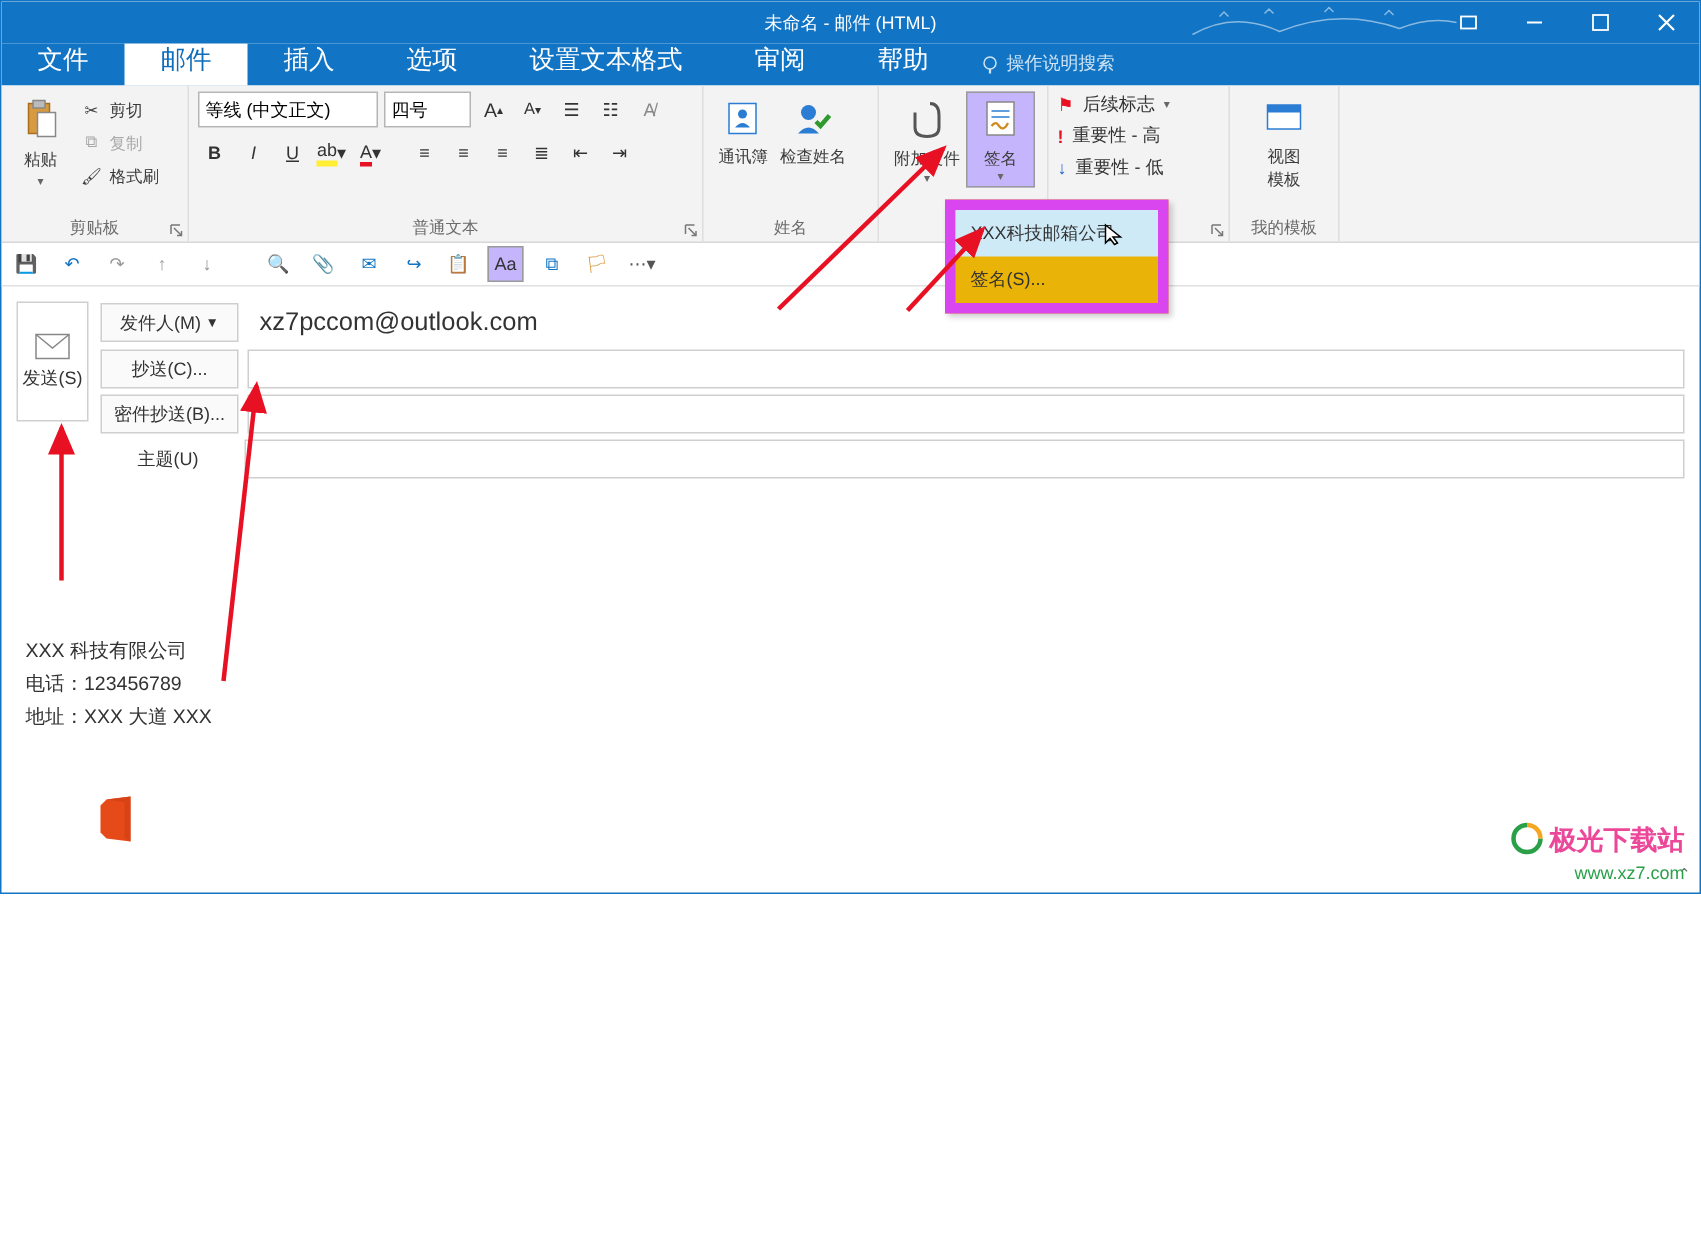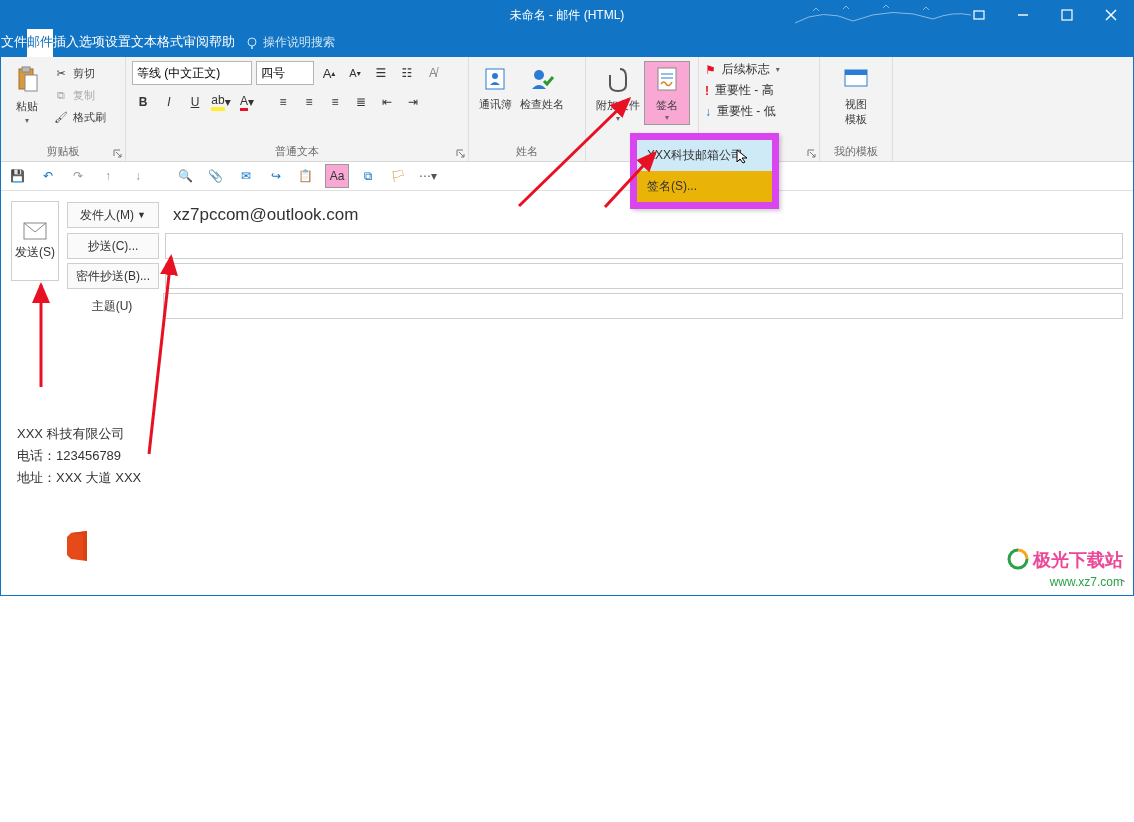--- a/index.html
+++ b/index.html
@@ -5,39 +5,39 @@
 html,body{margin:0;padding:0;font-family:"Microsoft YaHei",Arial,sans-serif;font-size:12px;color:#333;background:#fff}
 .window{width:1134px;height:596px;border:1px solid #1174c4;position:relative;overflow:hidden;box-sizing:border-box}
 .titlebar{height:28px;background:#1174c4;display:flex;align-items:center;color:#fff;position:relative}
 .titlebar .title{flex:1;text-align:center;font-size:12px}
 .titlebar .win-controls{display:flex;position:absolute;right:0;top:0;height:28px}
 .titlebar .win-btn{width:44px;display:flex;align-items:center;justify-content:center;cursor:pointer}
 .titlebar .win-btn svg{stroke:#fff;fill:none}
 .deco{position:absolute;right:160px;top:2px;opacity:.5}
 .deco svg{stroke:#fff;fill:none}
 .menubar{height:28px;background:#1174c4;display:flex;align-items:flex-end;color:#fff}
-.menubar .tab{padding:6px 0;cursor:pointer;font-size:13px}
+.menubar .tab{padding:6px 24px;cursor:pointer;font-size:17px}
 .menubar .tab.active{background:#fff;color:#0d6dbb}
 .menubar .lightbulb{display:flex;align-items:center;gap:4px;padding:6px 10px;color:#cfe4f5}
 .ribbon{height:104px;background:#f3f3f3;border-bottom:1px solid #d7d7d7;display:flex}
 .group{border-right:1px solid #dedede;display:flex;flex-direction:column;padding:4px 6px 0 6px;position:relative}
 .group .gtitle{position:absolute;bottom:2px;left:0;right:0;text-align:center;font-size:11px;color:#6c6c6c}
 .btn-lg{display:flex;flex-direction:column;align-items:center;justify-content:space-between;padding:2px 4px;cursor:pointer}
 .btn-lg .ic{width:32px;height:32px;display:flex;align-items:center;justify-content:center}
 .btn-lg .lbl{font-size:11px;color:#3c3c3c;margin-top:2px}
 .btn-lg .drop{font-size:8px;color:#666}
 .clip-side{display:flex;flex-direction:column;gap:2px;justify-content:flex-start;padding-top:2px}
 .small-btn{display:flex;align-items:center;gap:4px;font-size:11px;color:#3c3c3c;padding:2px 4px;cursor:pointer}
 .small-btn .sicon{width:16px;height:16px;display:inline-flex;align-items:center;justify-content:center}
 .font-row{display:flex;align-items:center;gap:4px}
 .font-select{border:1px solid #b5b5b5;background:#fff;font-size:12px;padding:1px 4px;height:20px}
 .fs{width:110px}
 .sz{width:48px}
 .icon-btn{width:22px;height:22px;display:inline-flex;align-items:center;justify-content:center;cursor:pointer}
-.pressed{background:#f9a8d4;border:1px solid #9a9a9a}
+.pressed{background:#c4b5fd;border:1px solid #9a9a9a}
 .flag-row{display:flex;flex-direction:column;gap:4px}
 .flag-item{display:flex;align-items:center;gap:6px;font-size:12px;cursor:pointer}
 .dropdown-menu{position:absolute;top:132px;left:629px;width:135px;background:#eab308;border:7px solid #d946ef;box-shadow:2px 2px 4px rgba(0,0,0,.2);z-index:20}
 .dropdown-menu .mi{padding:7px 10px;font-size:12px;cursor:pointer}
 .dropdown-menu .mi.hover{background:#cfeaf7}
 .qat{height:28px;background:#fff;border-bottom:1px solid #e0e0e0;display:flex;align-items:center;padding:0 6px;gap:8px}
 .compose{padding:10px 10px 0 10px;display:flex;gap:8px}
 .send-btn{width:46px;height:78px;border:1px solid #cfcfcf;display:flex;flex-direction:column;align-items:center;justify-content:center;cursor:pointer;font-size:12px;color:#333;gap:4px}
 .fields{flex:1;display:flex;flex-direction:column;gap:4px}
 .frow{display:flex;align-items:center;gap:6px}

